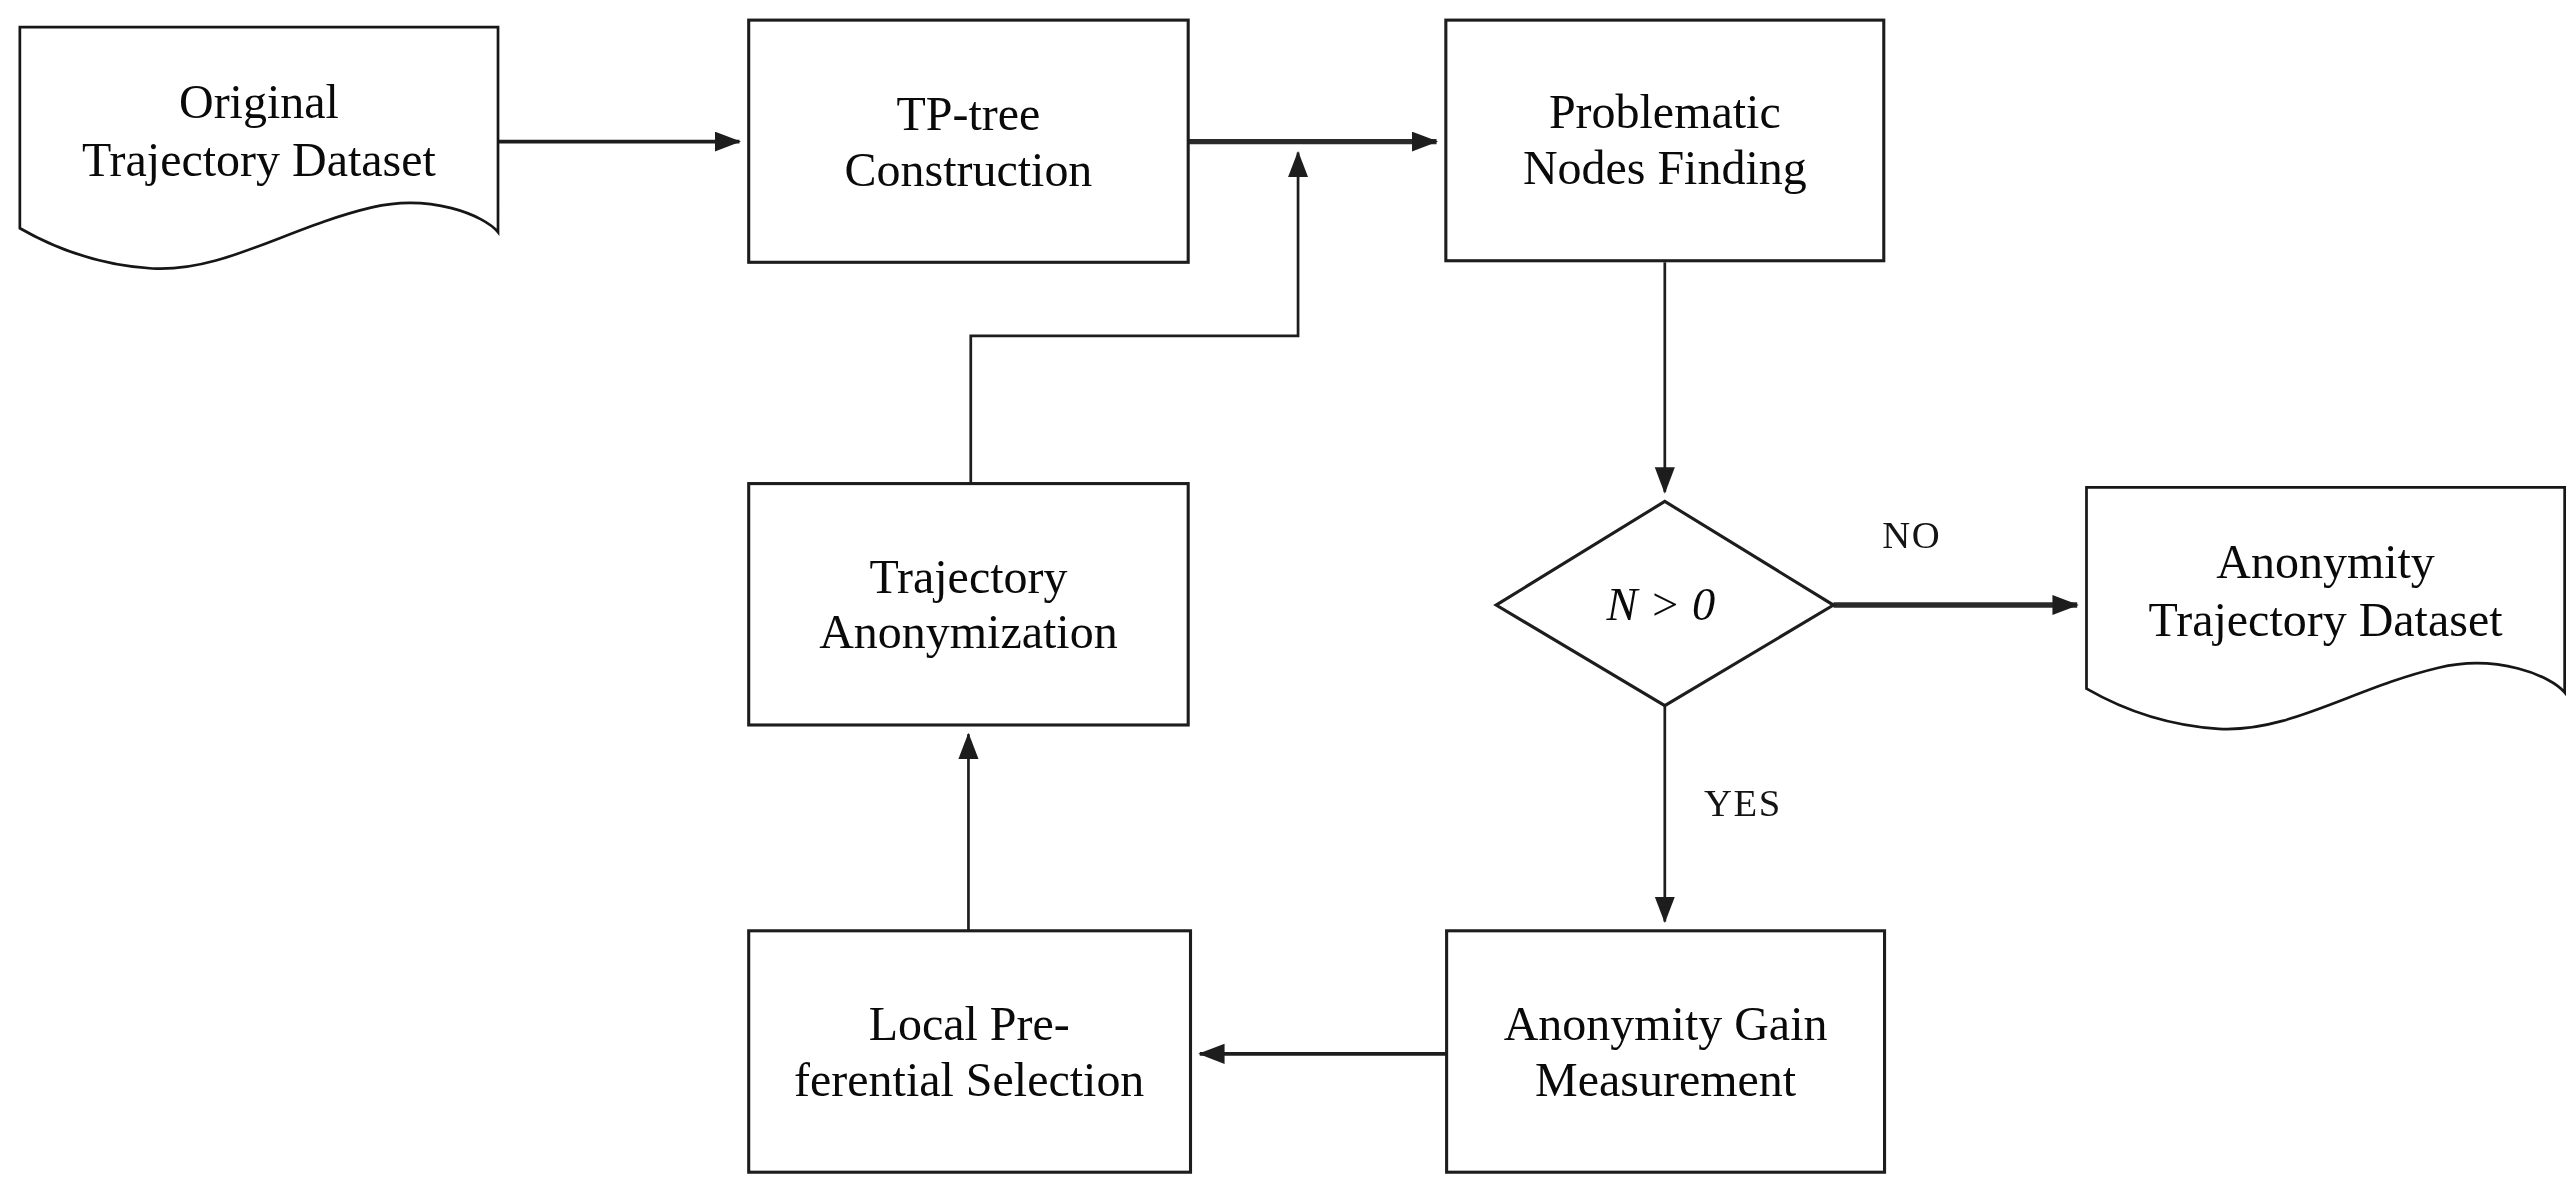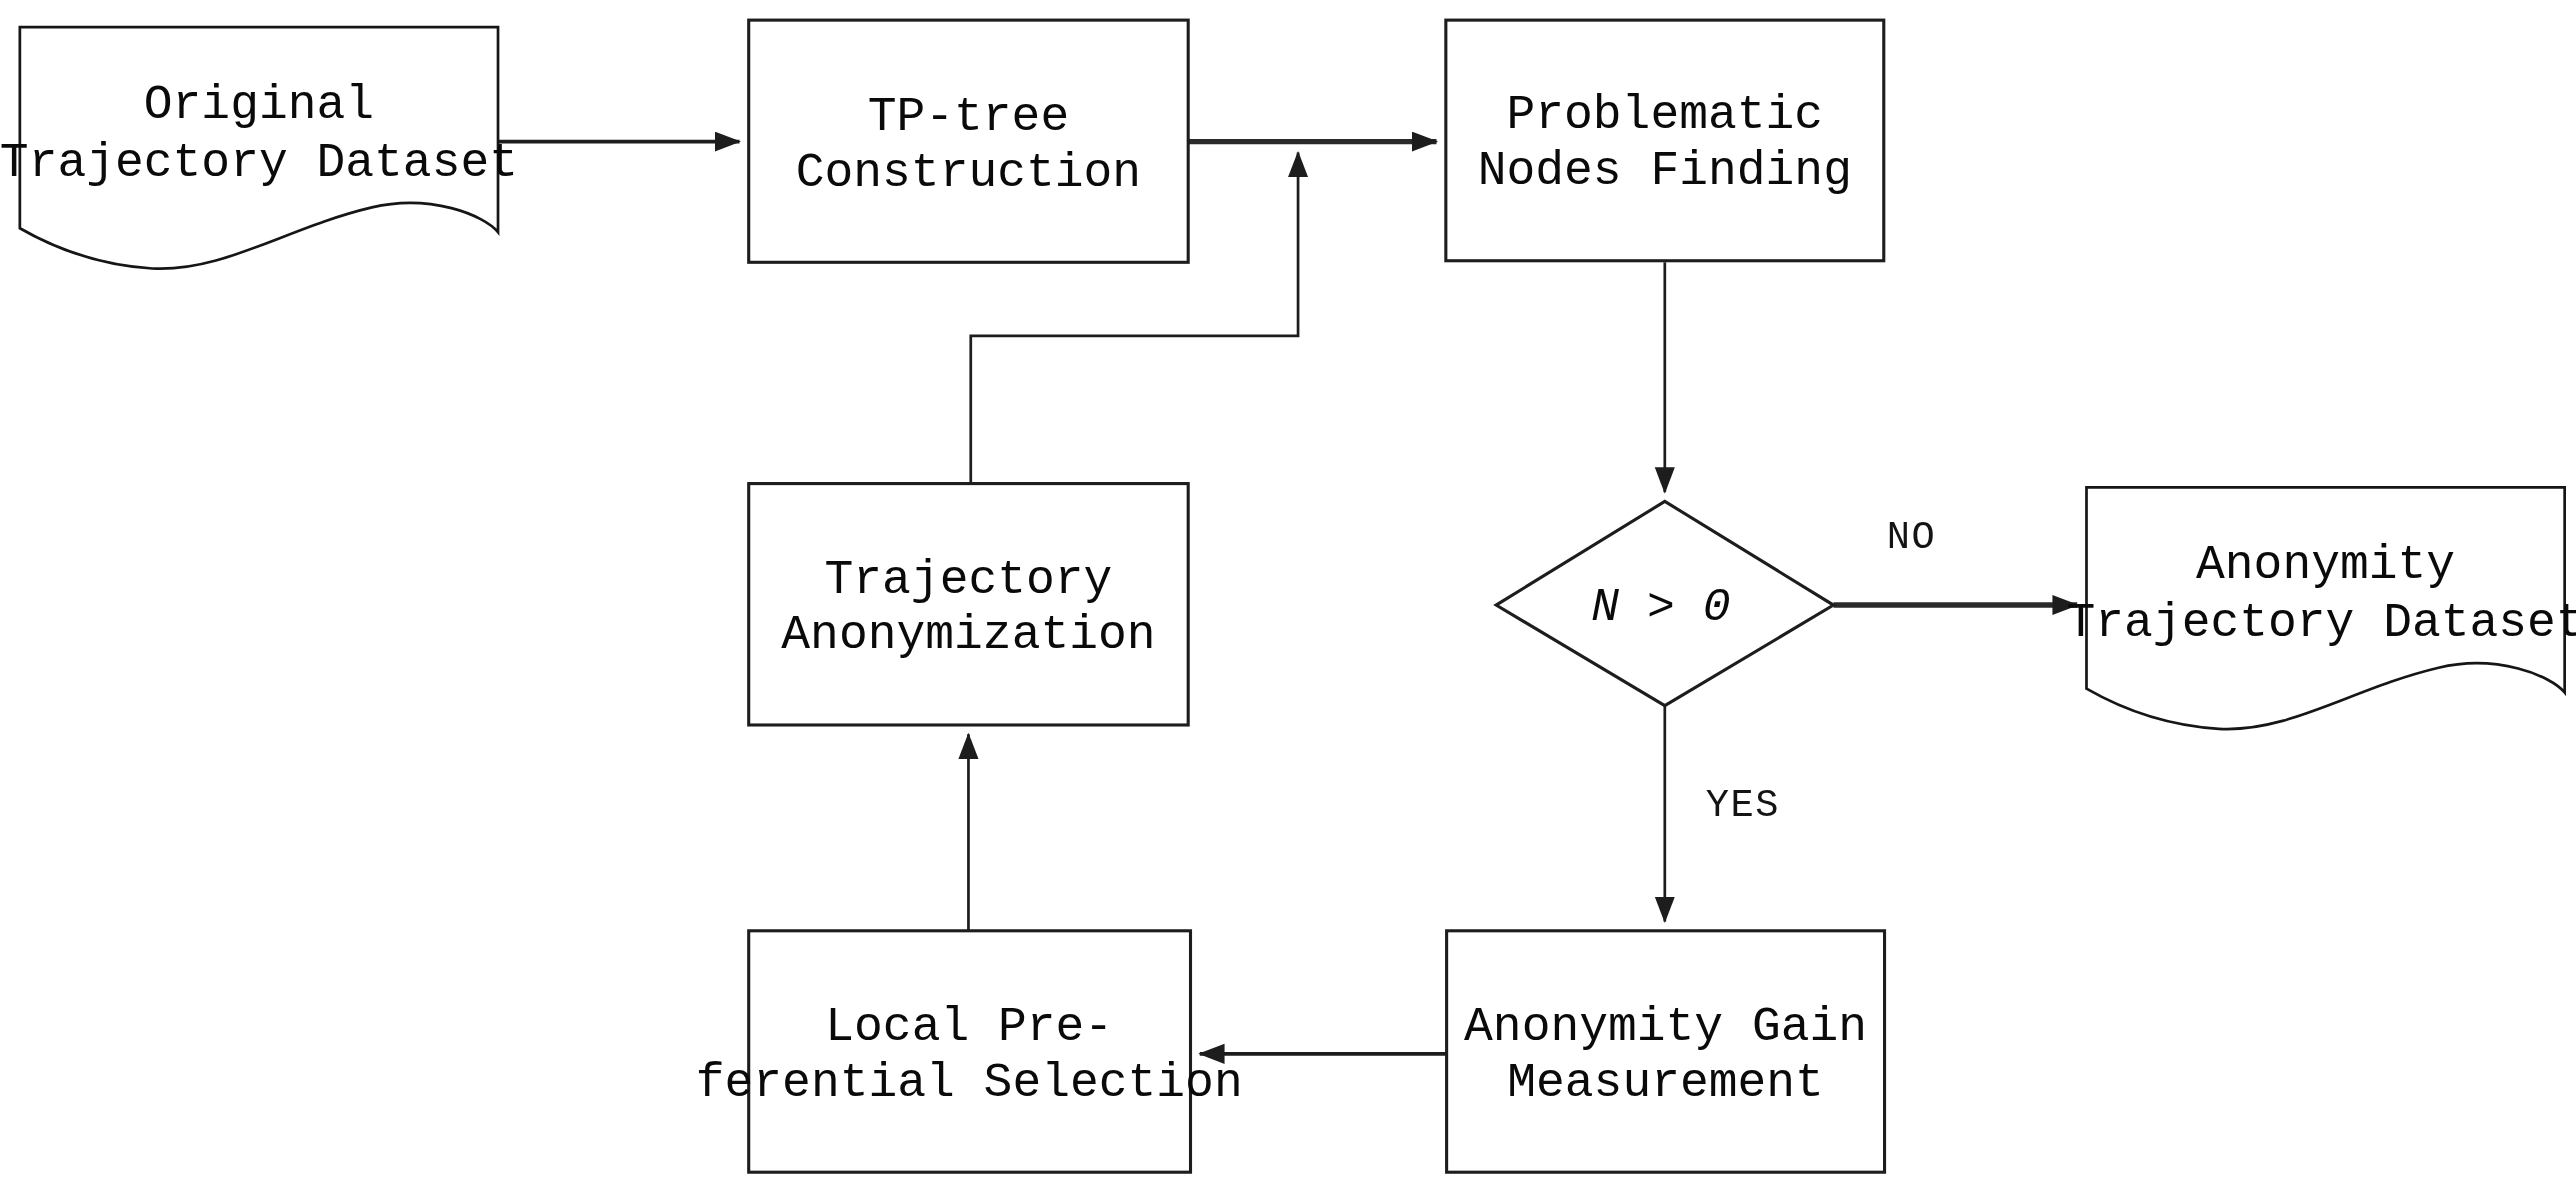--- a/index.html
+++ b/index.html
@@ -6,21 +6,21 @@
     margin: 0;
     padding: 0;
     background: #ffffff;
   }
   .stage {
     position: relative;
     width: 2576px;
     height: 1190px;
     background: #ffffff;
     overflow: hidden;
-    font-family: Liberation Mono, monospace;
+    font-family: Liberation Serif, serif;
   }
   svg.flow {
     position: absolute;
     left: 0;
     top: 0;
     width: 2576px;
     height: 1190px;
     display: block;
   }
   .shape {

